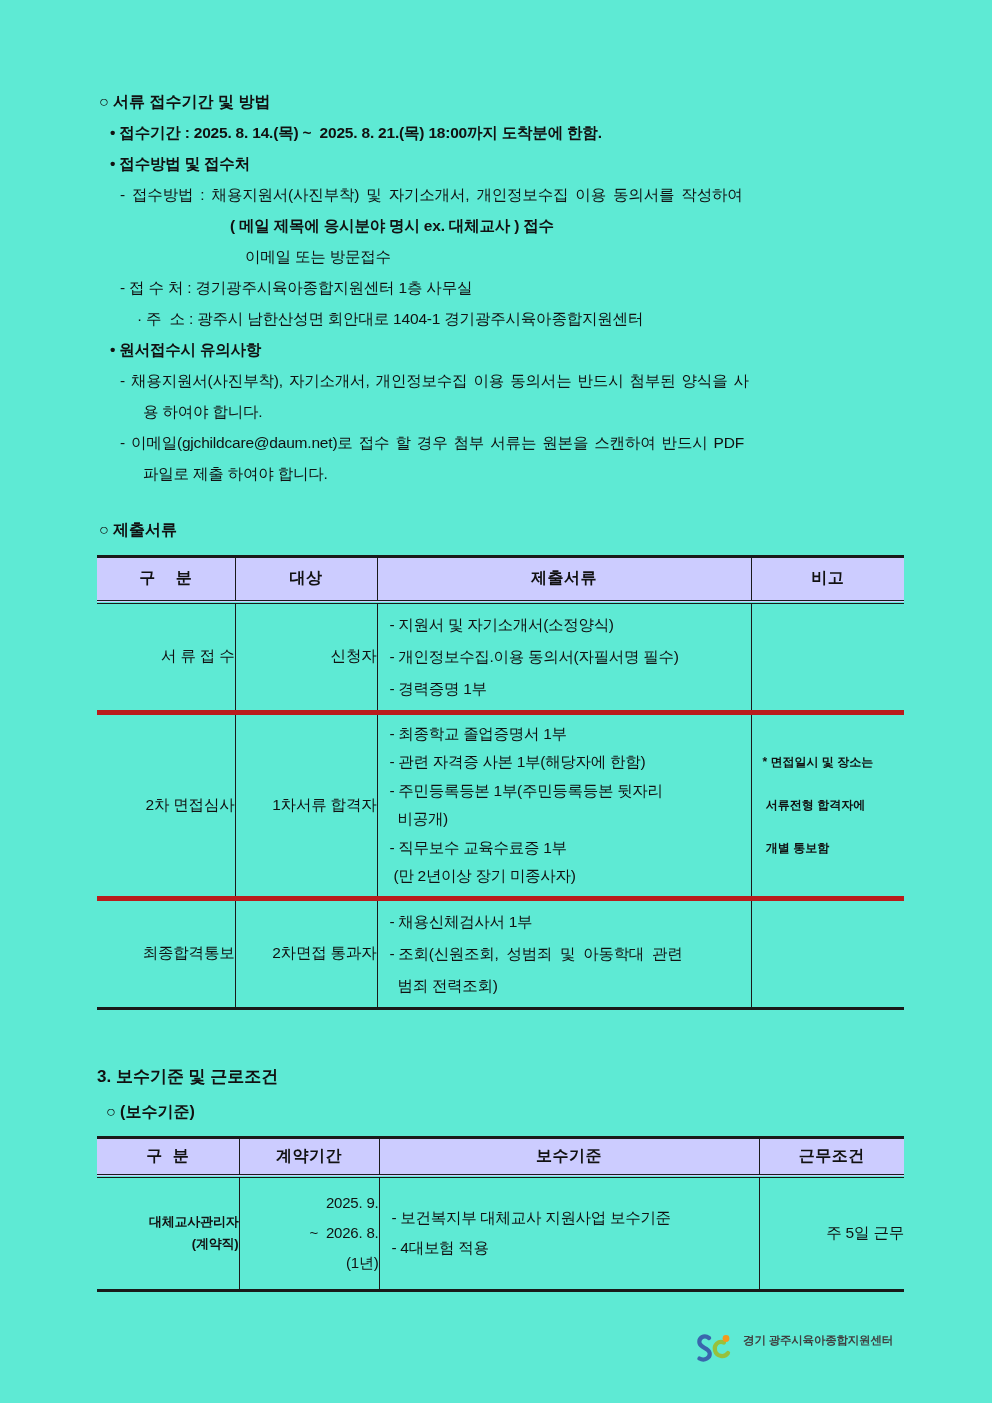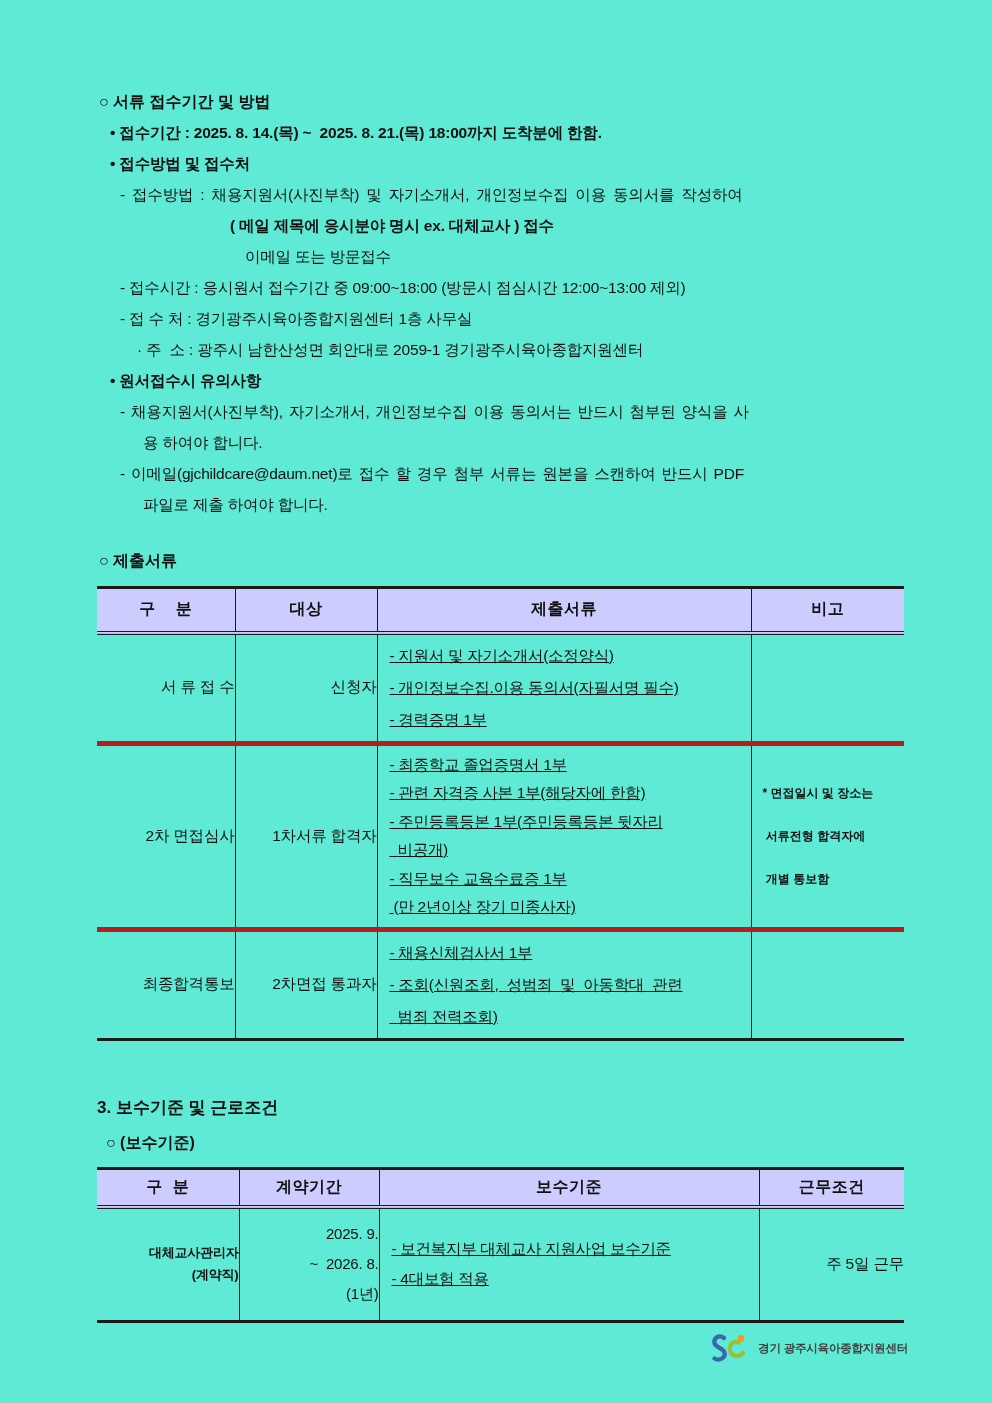--- a/index.html
+++ b/index.html
@@ -30,53 +30,52 @@
     border-top:3px solid #1a1a1a; border-bottom:3px solid #1a1a1a;
   }
   table.tbl th {
     background:#ccccff; font-size:16px; font-weight:bold; text-align:center;
     vertical-align:middle; border-bottom:4px double #1a1a1a; white-space:pre;
     letter-spacing:0.5px;
   }
   table.tbl th + th, table.tbl td + td { border-left:1px solid #1a1a1a; }
   table.tbl tbody tr + tr td { border-top:5px solid #b91c1c; }
   td.c-mid { text-align:right; vertical-align:middle; font-size:15.5px; letter-spacing:-0.2px; }
-  td.c-list { vertical-align:middle; padding:5px 6px 5px 12px;text-decoration:underline; }
+  td.c-list { vertical-align:middle; padding:5px 6px 5px 12px; }
   .cl { font-size:15.5px; line-height:32px; white-space:pre-wrap; letter-spacing:-0.3px; }
   .tight .cl { line-height:28.5px; }
   td.c-note { vertical-align:middle; padding-left:11px; }
   .nl { font-size:12px; font-weight:bold; line-height:43px; white-space:pre-wrap; }
 
   .sec3-title { margin-top:52px; font-size:17px; font-weight:bold; line-height:30px; }
   .sec3-sub { margin-top:5px; font-size:16px; font-weight:bold; line-height:30px; padding-left:9px; }
   table.tbl2 { margin-top:9px; }
   table.tbl2 th { font-size:16px; }
   .t2cat { font-size:13px; font-weight:bold; line-height:22px; white-space:pre-wrap; }
   .t2per { font-size:15px; line-height:30px; white-space:pre-wrap; }
   .t2std { font-size:15.5px; line-height:30px; white-space:pre-wrap; letter-spacing:-0.3px; }
   .t2cond { font-size:15.5px; }
 
-  .footer { position:absolute; top:1333px; right:84px; display:flex; align-items:center; gap:7px; }
+  .footer { position:absolute; top:1333px; right:99px; display:flex; align-items:flex-start; gap:7px; }
   .footer-text { font-size:11.5px; font-weight:600; color:#3f3f3f; letter-spacing:-0.2px; }
 </style>
 </head>
 <body>
 
 <div class="page">
   <div class="content">
 
     <div class="h-sec">○ 서류 접수기간 및 방법</div>
     <div class="ln bold ind-b">• 접수기간 : 2025. 8. 14.(목) ~  2025. 8. 21.(목) 18:00까지 도착분에 한함.</div>
     <div class="ln bold ind-b">• 접수방법 및 접수처</div>
     <div class="ln ind-d ws3">- 접수방법 : 채용지원서(사진부착) 및 자기소개서, 개인정보수집 이용 동의서를 작성하여</div>
     <div class="ln bold ind-c2">( 메일 제목에 응시분야 명시 ex. 대체교사 ) 접수</div>
     <div class="ln ind-c1">이메일 또는 방문접수</div>
-    <div class="ln ind-d">- 접수시간 : 응시원서 접수기간 중 09:00~18:00 (방문시 점심시간 12:00~13:00 제외)</div>
     <div class="ln ind-d">- 접 수 처 : 경기광주시육아종합지원센터 1층 사무실</div>
-    <div class="ln ind-dot">· 주  소 : 광주시 남한산성면 회안대로 2059-1 경기광주시육아종합지원센터</div>
+    <div class="ln ind-dot">· 주  소 : 광주시 남한산성면 회안대로 1404-1 경기광주시육아종합지원센터</div>
     <div class="ln bold ind-b">• 원서접수시 유의사항</div>
     <div class="ln ind-d ws2">- 채용지원서(사진부착), 자기소개서, 개인정보수집 이용 동의서는 반드시 첨부된 양식을 사</div>
     <div class="ln ind-c3">용 하여야 합니다.</div>
     <div class="ln ind-d ws2">- 이메일(gjchildcare@daum.net)로 접수 할 경우 첨부 서류는 원본을 스캔하여 반드시 PDF</div>
     <div class="ln ind-c3">파일로 제출 하여야 합니다.</div>
 
     <div class="h-sec docs-heading">○ 제출서류</div>
 
     <table class="tbl">
       <colgroup>

